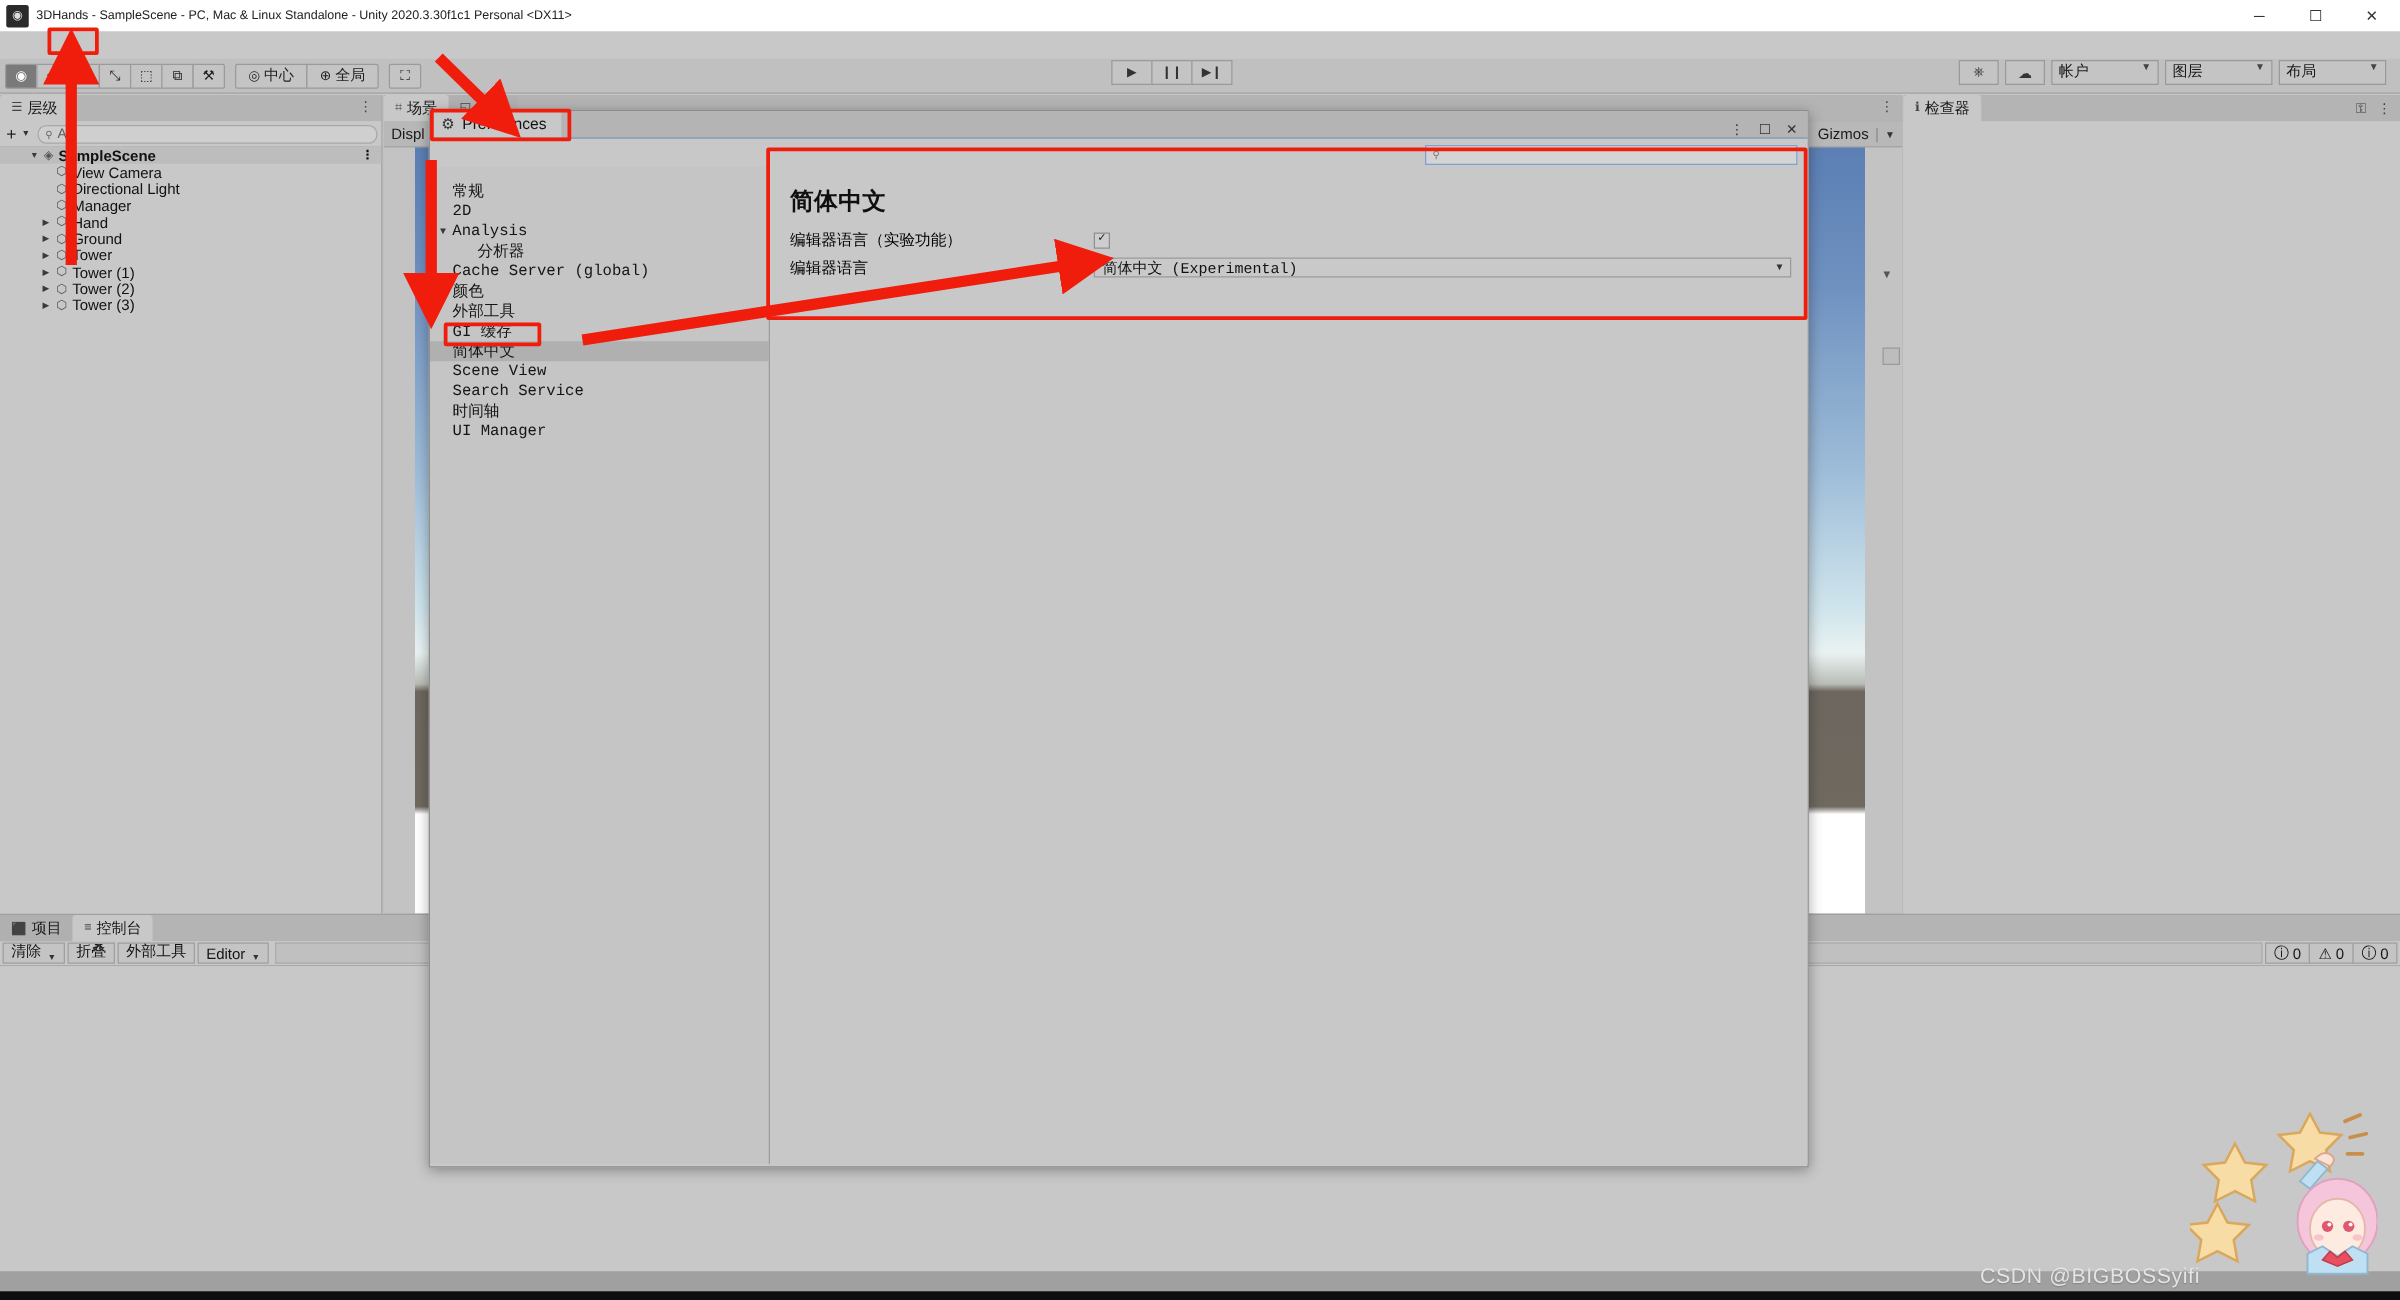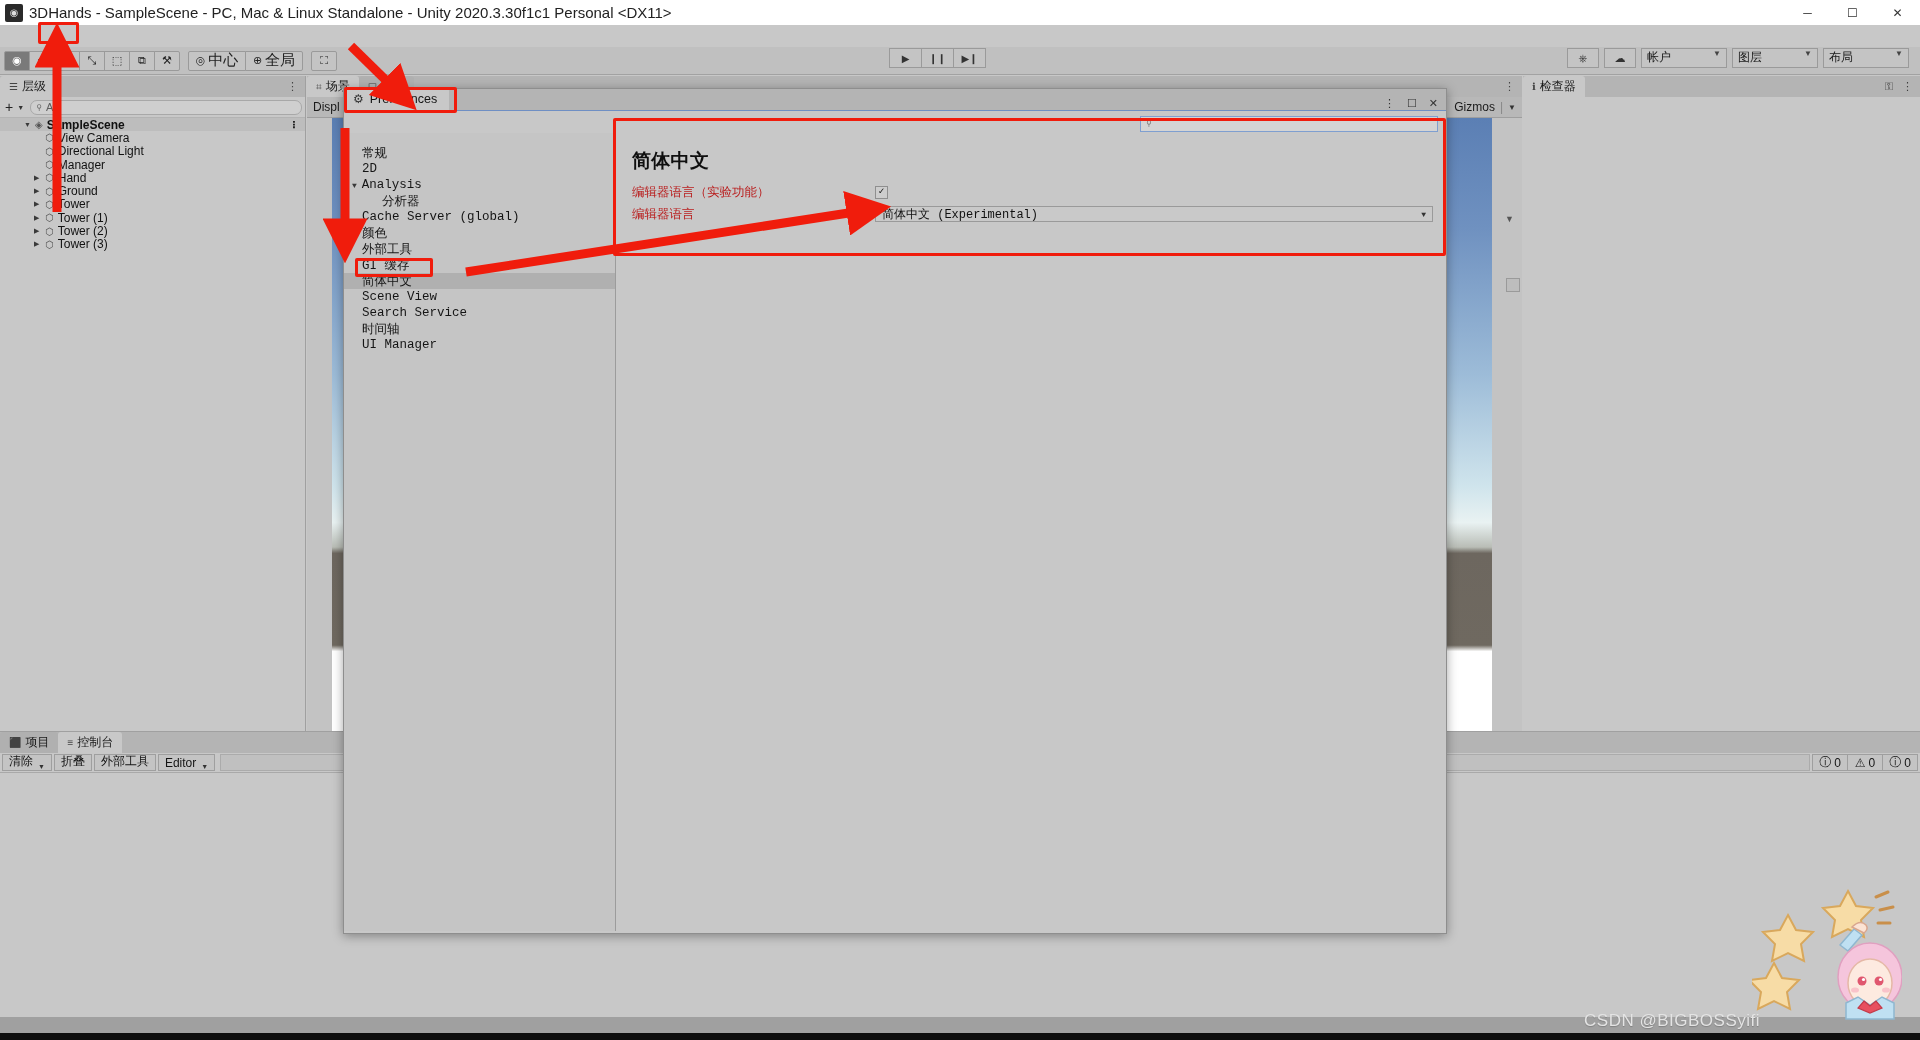--- a/index.html
+++ b/index.html
@@ -22,21 +22,21 @@
     background: #ffffff;
     display: flex; align-items: center;
     font-size: 13px; color: #1a1a1a;
   }
   .titlebar .app-icon {
     width: 18px; height: 18px; margin: 0 6px 0 5px;
     background: #2a2a2a; border-radius: 2px;
     display:flex; align-items:center; justify-content:center;
     color:#ddd; font-size:10px;
   }
-  .titlebar .ttl { font-size: 15px; color: #222; white-space: nowrap; }
+  .titlebar .ttl { font-size: 10px; color: #222; white-space: nowrap; }
   .win-btns { margin-left: auto; display: flex; height: 25px; }
   .win-btn {
     width: 45px; height: 25px; display:flex; align-items:center; justify-content:center;
     font-size: 12px; color: #333;
   }
 
   
   .menubar {
     position:absolute; left:0; top:25px; width:1920px; height:22px;
     background: #f3f3f3;
@@ -56,21 +56,21 @@
     height: 20px; min-width: 26px; padding: 0 5px;
     background: #c4c4c4; border: 1px solid #9a9a9a;
     margin-left: -1px;
     display:flex; align-items:center; justify-content:center;
     font-size: 11px; color:#222;
   }
   .tb-btn.first { border-top-left-radius:2px; border-bottom-left-radius:2px; margin-left:0; }
   .tb-btn.last  { border-top-right-radius:2px; border-bottom-right-radius:2px; }
   .tb-btn.active { background:#7a7a7a; color:#fff; }
   .tb-btn.wide { min-width: 58px; }
-  .tb-label { font-size: 15px; margin-left:3px; }
+  .tb-label { font-size: 12px; margin-left:3px; }
 
   .play-group { position:absolute; left:890px; top:48px; display:flex; }
   .play-btn {
     width: 33px; height: 20px; background:#c4c4c4; border:1px solid #9a9a9a;
     margin-left:-1px; display:flex; align-items:center; justify-content:center;
     font-size:10px; color:#333;
   }
 
   .tb-right { position:absolute; right: 6px; top:48px; display:flex; align-items:center; }
   .tb-icon-btn {
@@ -246,21 +246,21 @@
   .pref-item.selected { background:#b0b0b0; }
 
   .prefs-main { flex:1; background:#c8c8c8; padding: 8px 0 0 0; }
   .prefs-h1 {
     font-size:19px; font-weight:bold; color:#0f0f0f;
     padding: 7px 0 6px 16px; letter-spacing:.3px;
   }
   .pref-field {
     display:flex; align-items:center; height:20px; padding-left:16px; margin-top:2px;
   }
-  .pref-field .flabel { width: 243px; font-size:12.5px; color:#b91c1c; }
+  .pref-field .flabel { width: 243px; font-size:12.5px; color:#000000; }
   .pref-check {
     width:13px; height:13px; background:#cdcdcd; border:1px solid #8f8f8f;
     display:flex; align-items:center; justify-content:center;
     font-size:10px; color:#1a1a1a; line-height:1;
   }
   .pref-select {
     flex:1; margin-right:13px; height:16px; background:#c9c9c9;
     border:1px solid #9a9a9a; display:flex; align-items:center;
     padding:0 6px; font-size:12px; color:#111;
   }

